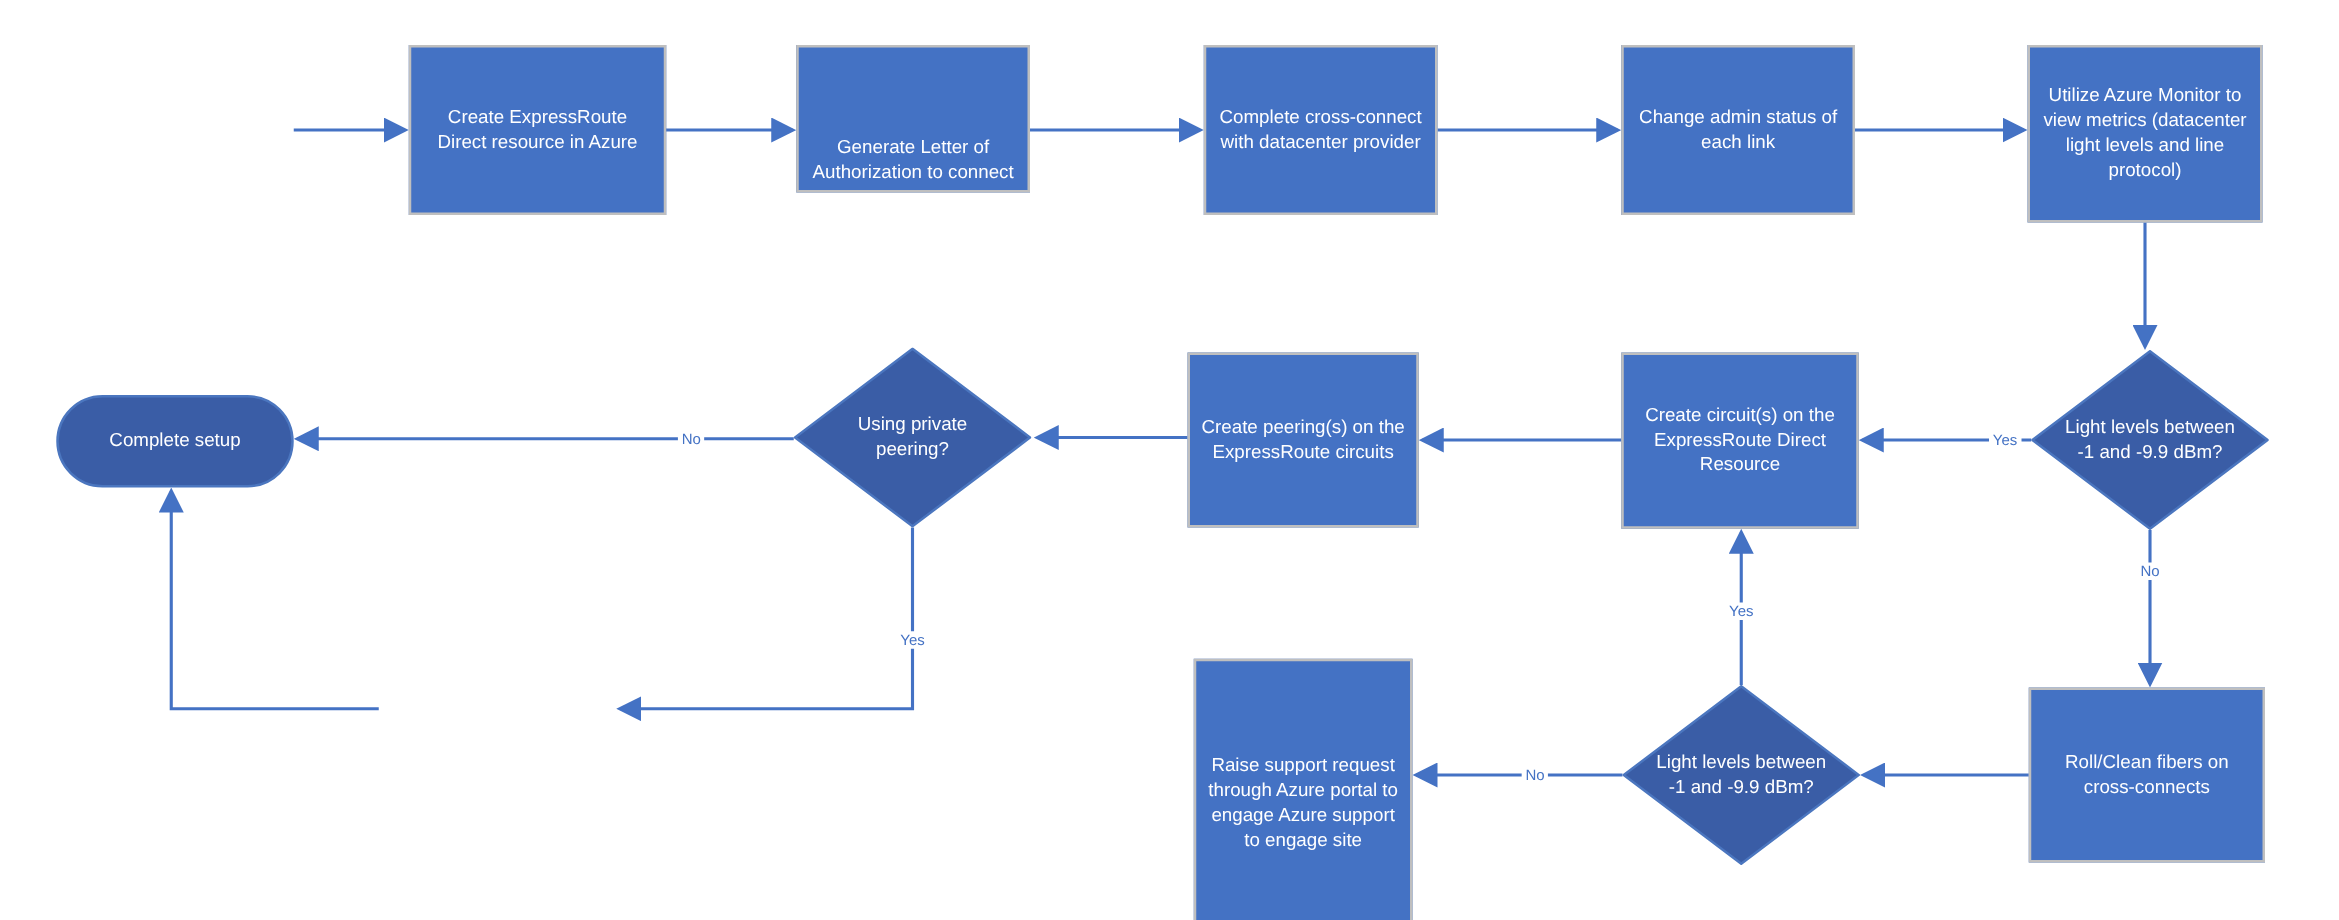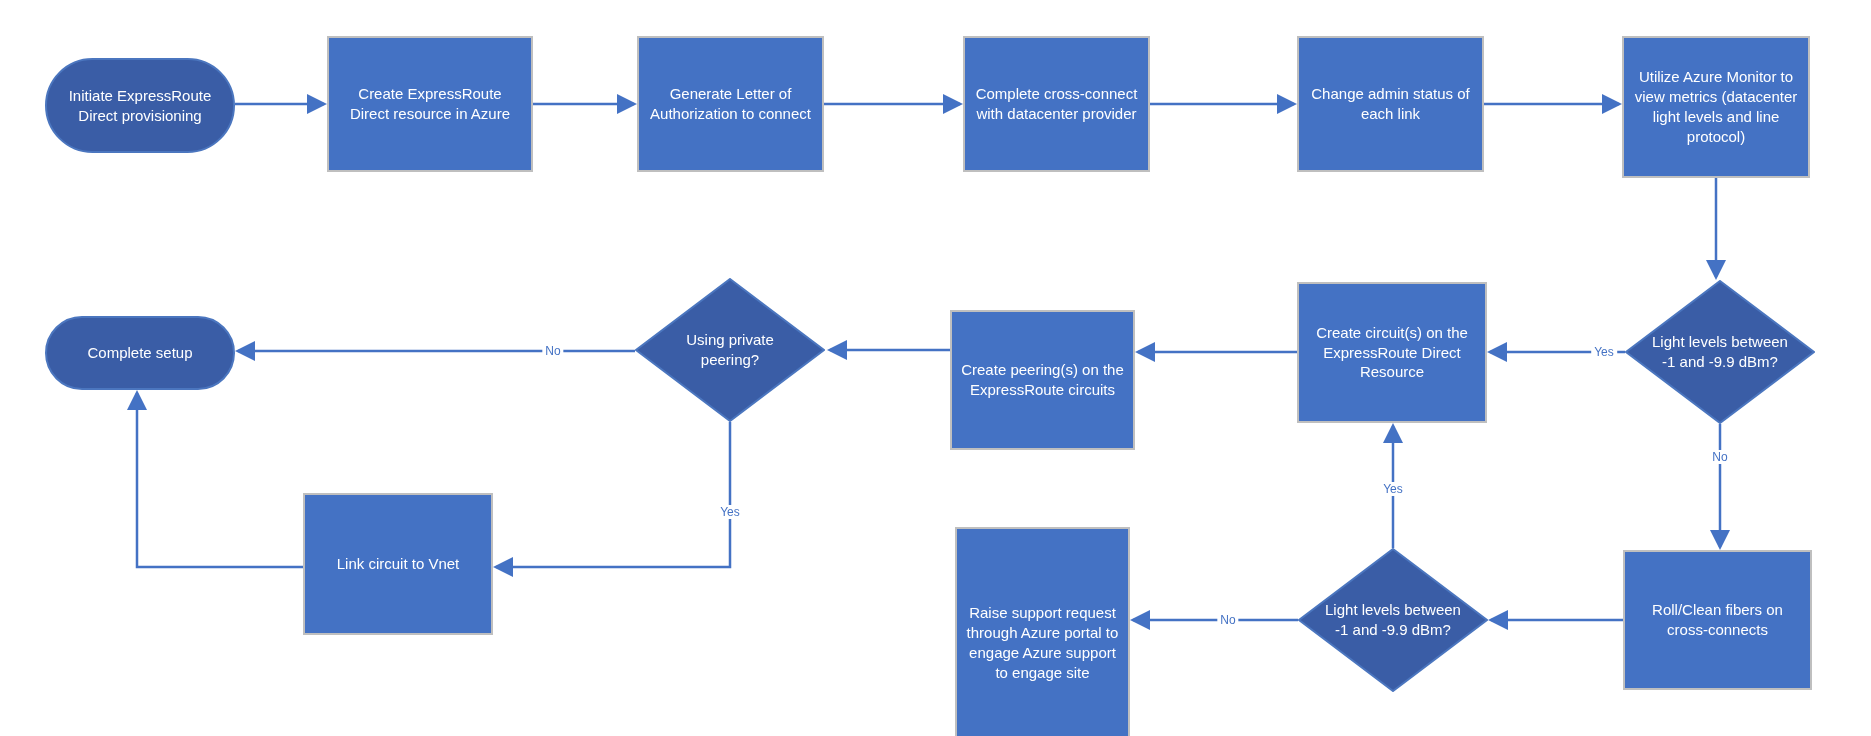--- a/index.html
+++ b/index.html
@@ -76,29 +76,26 @@
     <path d="M950,350 L830,350" marker-end="url(#arrow)"></path>
     <path d="M635,351 L238,351" marker-end="url(#arrow)"></path>
     <path d="M730,422 L730,567 L496,567" marker-end="url(#arrow)"></path>
     <path d="M303,567 L137,567 L137,393" marker-end="url(#arrow)"></path>
     <path d="M1720,424 L1720,547" marker-end="url(#arrow)"></path>
     <path d="M1623,620 L1491,620" marker-end="url(#arrow)"></path>
     <path d="M1393,548 L1393,426" marker-end="url(#arrow)"></path>
     <path d="M1298,620 L1133,620" marker-end="url(#arrow)"></path>
   </svg>
 
-  <div class="node terminator" style="left:45px;top:58px;width:190px;height:95px;border-radius:48px;">
-    <span>Initiate ExpressRoute Direct provisioning</span>
-  </div>
 
   <div class="node process" style="left:327px;top:36px;width:206px;height:136px;">
     <span>Create ExpressRoute Direct resource in Azure</span>
   </div>
 
-  <div class="node process" style="left:637px;top:36px;width:187px;height:136px;">
+  <div class="node process" style="left:637px;top:36px;width:187px;height:118px;align-items:flex-end;">
     <span>Generate Letter of Authorization to connect</span>
   </div>
 
   <div class="node process" style="left:963px;top:36px;width:187px;height:136px;">
     <span>Complete cross-connect with datacenter provider</span>
   </div>
 
   <div class="node process" style="left:1297px;top:36px;width:187px;height:136px;">
     <span>Change admin status of each link</span>
   </div>
@@ -111,38 +108,35 @@
     <svg viewBox="0 0 190 144" preserveAspectRatio="none">
       <polygon points="95,1 189,72 95,143 1,72"></polygon>
     </svg>
     <span class="dtext">Light levels between -1 and -9.9 dBm?</span>
   </div>
 
   <div class="node process" style="left:1297px;top:282px;width:190px;height:141px;">
     <span>Create circuit(s) on the ExpressRoute Direct Resource</span>
   </div>
 
-  <div class="node process" style="left:950px;top:282px;width:185px;height:140px;margin-top:28px;">
+  <div class="node process" style="left:950px;top:282px;width:185px;height:140px;">
     <span>Create peering(s) on the ExpressRoute circuits</span>
   </div>
 
   <div class="node decision" style="left:635px;top:278px;width:190px;height:144px;">
     <svg viewBox="0 0 190 144" preserveAspectRatio="none">
       <polygon points="95,1 189,72 95,143 1,72"></polygon>
     </svg>
     <span class="dtext" style="width:122px;">Using private peering?</span>
   </div>
 
   <div class="node terminator" style="left:45px;top:316px;width:190px;height:74px;border-radius:37px;">
     <span>Complete setup</span>
   </div>
 
-  <div class="node process" style="left:303px;top:493px;width:190px;height:142px;">
-    <span>Link circuit to Vnet</span>
-  </div>
 
   <div class="node process" style="left:955px;top:527px;width:175px;height:232px;">
     <span>Raise support request through Azure portal to engage Azure support to engage site</span>
   </div>
 
   <div class="node decision" style="left:1298px;top:548px;width:190px;height:144px;">
     <svg viewBox="0 0 190 144" preserveAspectRatio="none">
       <polygon points="95,1 189,72 95,143 1,72"></polygon>
     </svg>
     <span class="dtext">Light levels between -1 and -9.9 dBm?</span>

